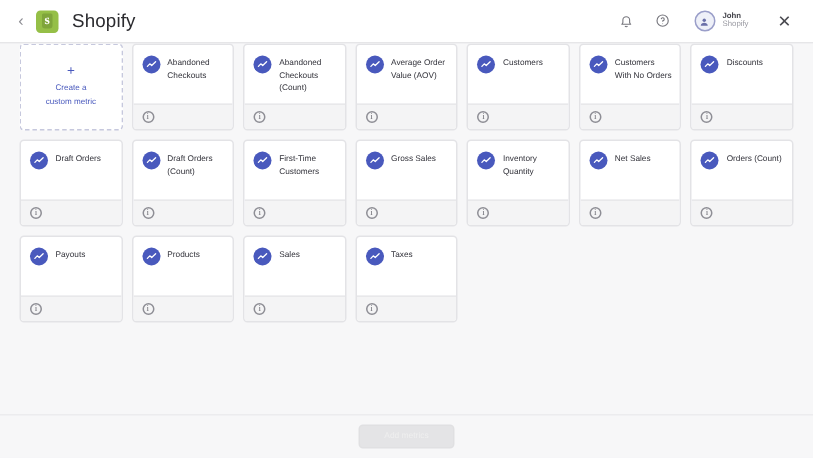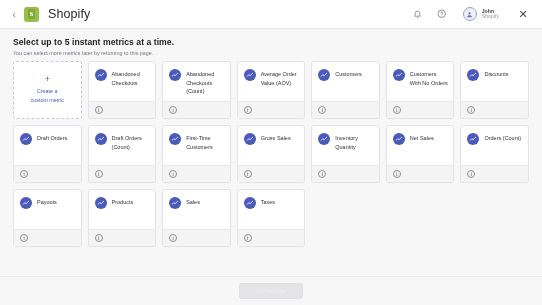--- a/index.html
+++ b/index.html
@@ -230,24 +230,20 @@
       </div>
       <div class="account-text">
         <div class="account-name">John</div>
         <div class="account-org">Shopify</div>
       </div>
     </div>
 
     <div class="close-x">✕</div>
   </div>
 
-  <div class="heading">
-    <h1>Select up to 5 instant metrics at a time.</h1>
-    <p>You can select more metrics later by returning to this page.</p>
-  </div>
 
   <div class="grid-wrap">
     <div class="grid" id="metrics-grid">
 
       <div class="card-create">
         <div class="plus-sign">+</div>
         <div class="create-label">
           <div>Create a</div>
           <div>custom metric</div>
         </div>

